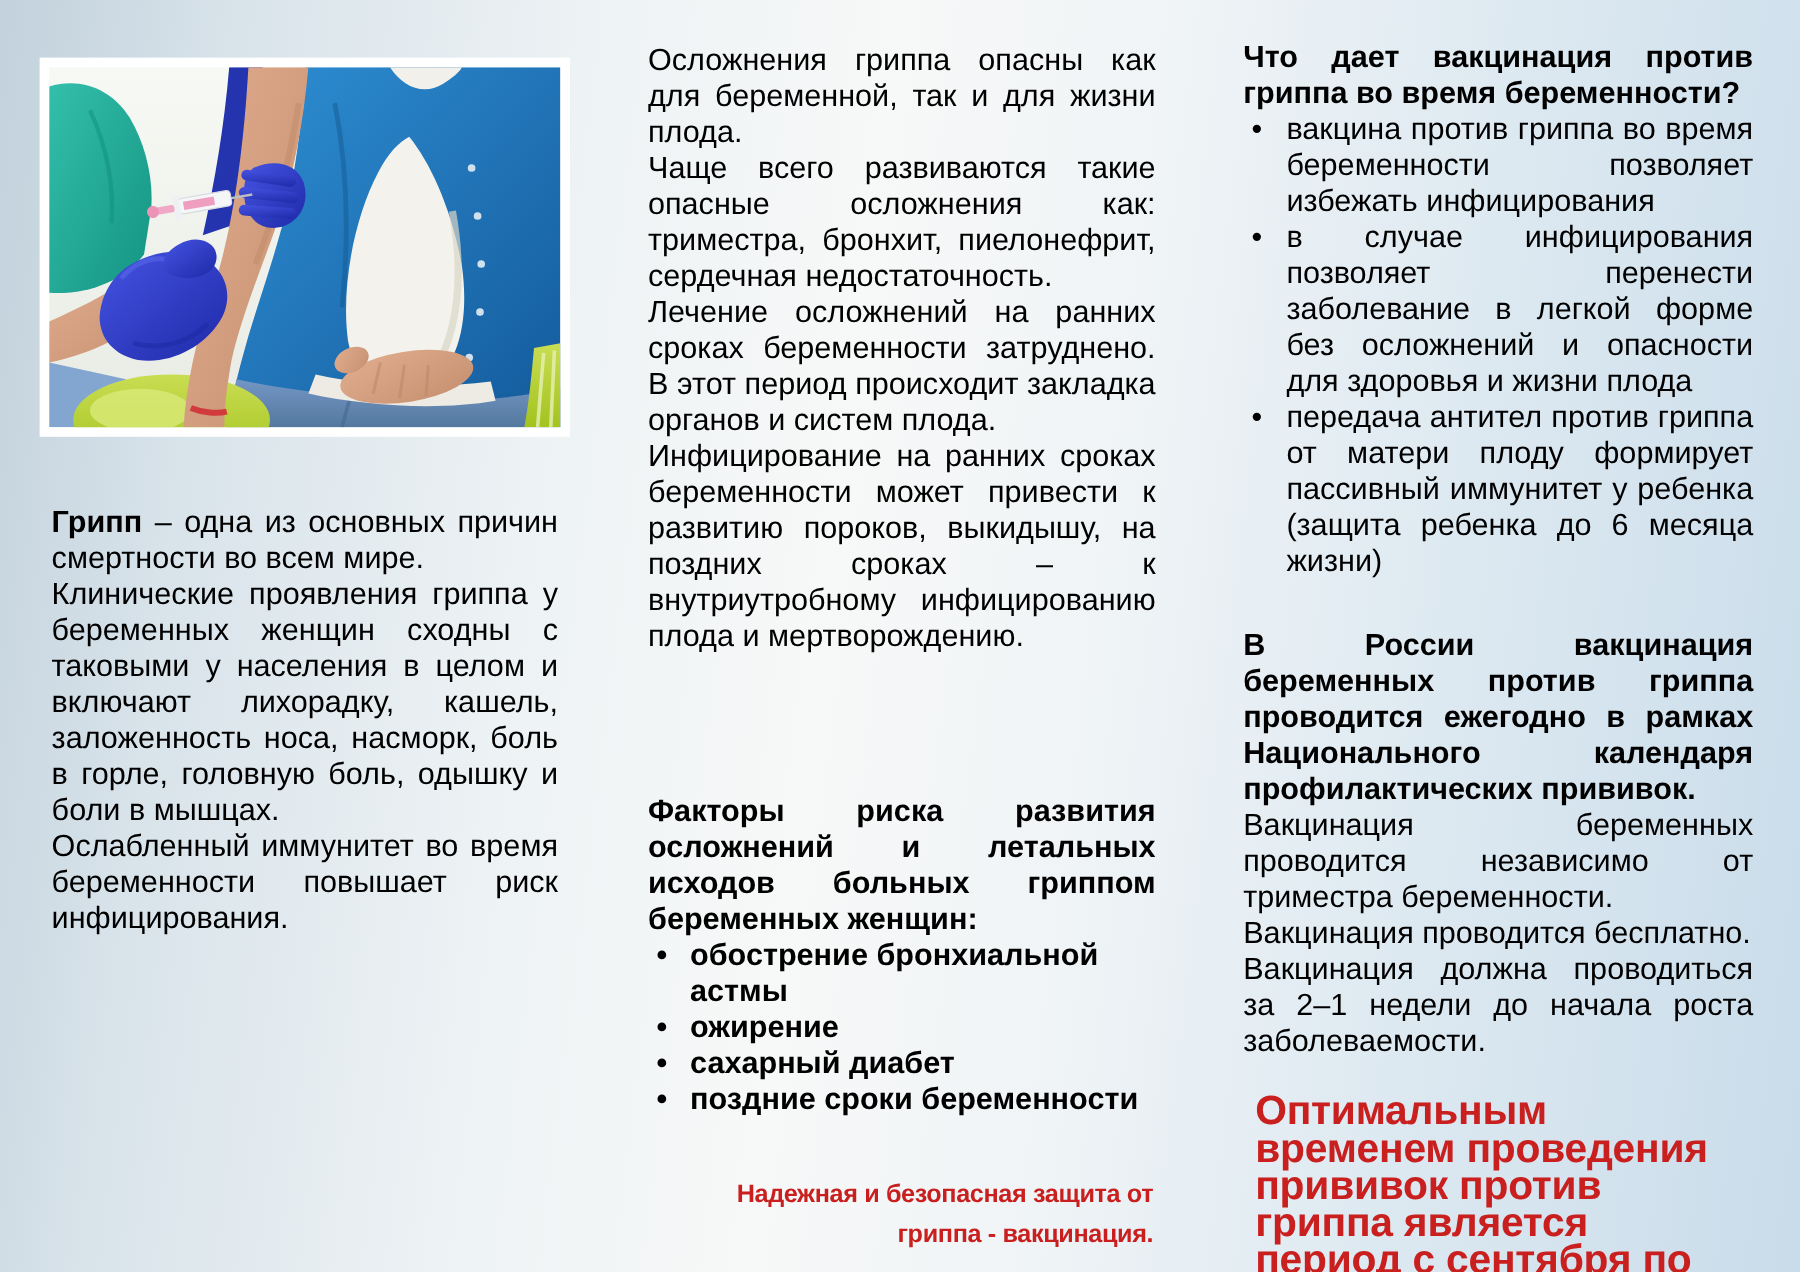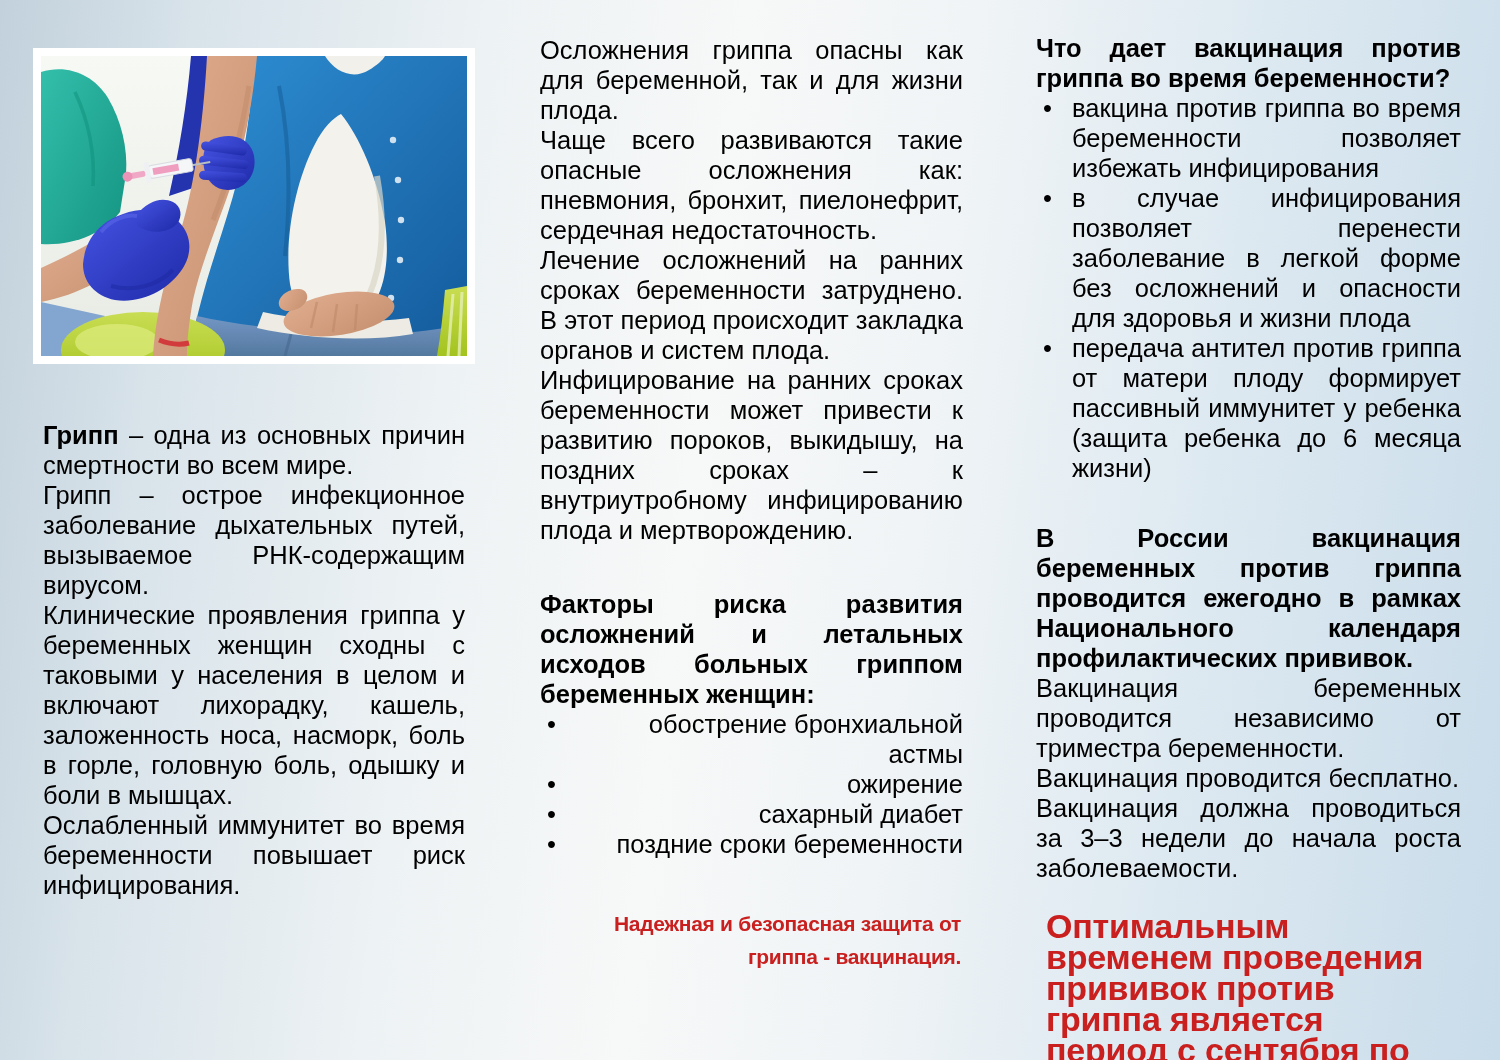--- a/index.html
+++ b/index.html
@@ -30,24 +30,24 @@
 
   p, h3, li { margin: 0; font-size: 25.5px; line-height: 30px; }
   .just { text-align: justify; }
   .bold { font-weight: 700; }
 
   ul.bullets { margin: 0; padding: 0; list-style: none; }
   ul.bullets li { position: relative; padding-left: 36px; }
   ul.bullets li::before {
     content: "\2022"; position: absolute; left: 7px; top: 0;
   }
-  .col-mid ul.bullets li { padding-left: 35px; text-align: right; }
+  .col-mid ul.bullets li { padding-left: 35px; text-align: left; font-weight: bold; }
   .col-right ul.bullets li { text-align: justify; }
 
-  .risk-heading { margin-top: 44px; }
+  .risk-heading { margin-top: 116px; }
   .vax-bold-para { margin-top: 40px; }
 
   .red-note-mid {
     margin-top: 48px; font-weight: 700; color: #c9201f;
     text-align: right; font-size: 21px; line-height: 33px;
     letter-spacing: -0.3px; padding: 0 2px;
   }
   .red-note-right {
     margin-top: 28px; font-weight: 700; color: #c9201f;
     text-align: left; font-size: 34px; line-height: 31px;
@@ -148,29 +148,28 @@
           <rect x="112" y="109" width="26" height="7" fill="#ef9ec0"></rect>
           <rect x="104" y="102" width="5" height="21" rx="2" fill="#eef0f3"></rect>
           <rect x="88" y="110" width="16" height="6" rx="2" fill="#f0a8c6"></rect>
           <circle cx="86" cy="113" r="5" fill="#ec93b8"></circle>
         </g>
       </svg>
     </figure>
 
     <div class="text-block">
       <p class="just"><b class="bold">Грипп</b><span> – одна из основных причин смертности во всем мире.</span></p>
-      <p class="just">Грипп – острое инфекционное заболевание дыхательных путей, вызываемое РНК-содержащим вирусом.</p>
       <p class="just">Клинические проявления гриппа у беременных женщин сходны с таковыми у населения в целом и включают лихорадку, кашель, заложенность носа, насморк, боль в горле, головную боль, одышку и боли в мышцах.</p>
       <p class="just">Ослабленный иммунитет во время беременности повышает риск инфицирования.</p>
     </div>
   </section>
 
   <section class="col col-mid">
     <p class="just">Осложнения гриппа опасны как для беременной, так и для жизни плода.</p>
-    <p class="just">Чаще всего развиваются такие опасные осложнения как: пневмония, бронхит, пиелонефрит, сердечная недостаточность.</p>
+    <p class="just">Чаще всего развиваются такие опасные осложнения как: триместра, бронхит, пиелонефрит, сердечная недостаточность.</p>
     <p class="just">Лечение осложнений на ранних сроках беременности затруднено. В этот период происходит закладка органов и систем плода.</p>
     <p class="just">Инфицирование на ранних сроках беременности может привести к развитию пороков, выкидышу, на поздних сроках – к внутриутробному инфицированию плода и мертворождению.</p>
 
     <h3 class="just bold risk-heading">Факторы риска развития осложнений и летальных исходов больных гриппом беременных женщин:</h3>
     <ul class="bullets">
       <li>обострение бронхиальной астмы</li>
       <li>ожирение</li>
       <li>сахарный диабет</li>
       <li>поздние сроки беременности</li>
     </ul>
@@ -182,18 +181,18 @@
     <h3 class="just bold">Что дает вакцинация против гриппа во время беременности?</h3>
     <ul class="bullets">
       <li>вакцина против гриппа во время беременности позволяет избежать инфицирования</li>
       <li>в случае инфицирования позволяет перенести заболевание в легкой форме без осложнений и опасности для здоровья и жизни плода</li>
       <li>передача антител против гриппа от матери плоду формирует пассивный иммунитет у ребенка (защита ребенка до 6 месяца жизни)</li>
     </ul>
 
     <p class="just bold vax-bold-para">В России вакцинация беременных против гриппа проводится ежегодно в рамках Национального календаря профилактических прививок.</p>
     <p class="just">Вакцинация беременных проводится независимо от триместра беременности.</p>
     <p class="just">Вакцинация проводится бесплатно.</p>
-    <p class="just">Вакцинация должна проводиться за 3–3 недели до начала роста заболеваемости.</p>
+    <p class="just">Вакцинация должна проводиться за 2–1 недели до начала роста заболеваемости.</p>
 
     <p class="red-note-right">Оптимальным временем проведения прививок против гриппа является период с сентября по ноябрь.</p>
   </section>
 
 </div>
 
 </body></html>

